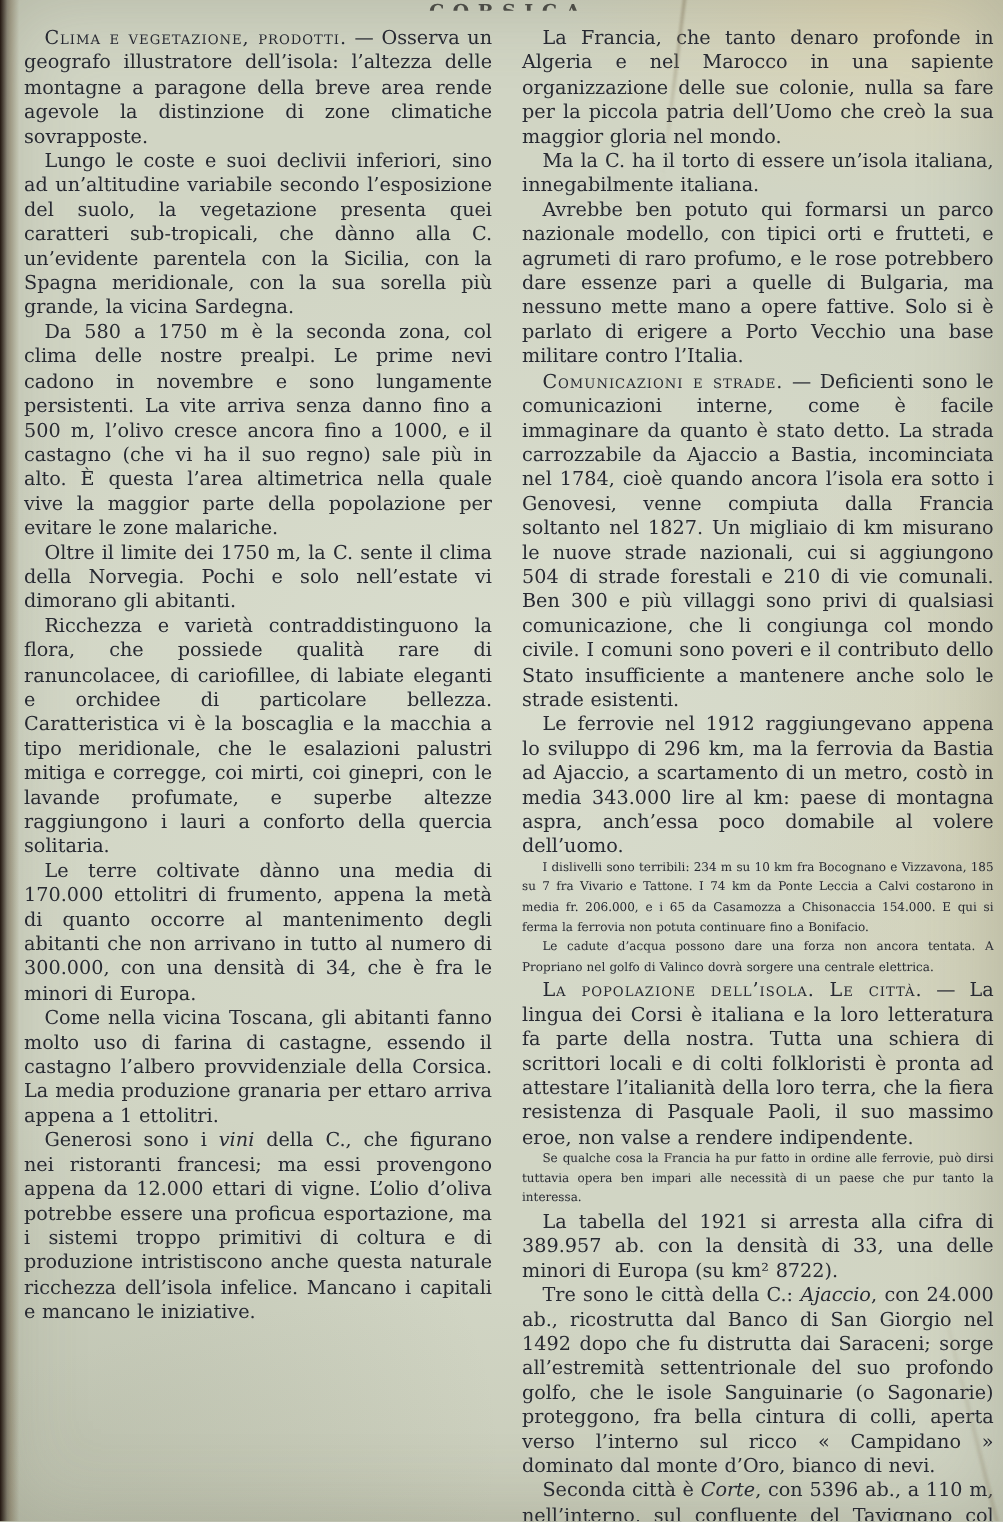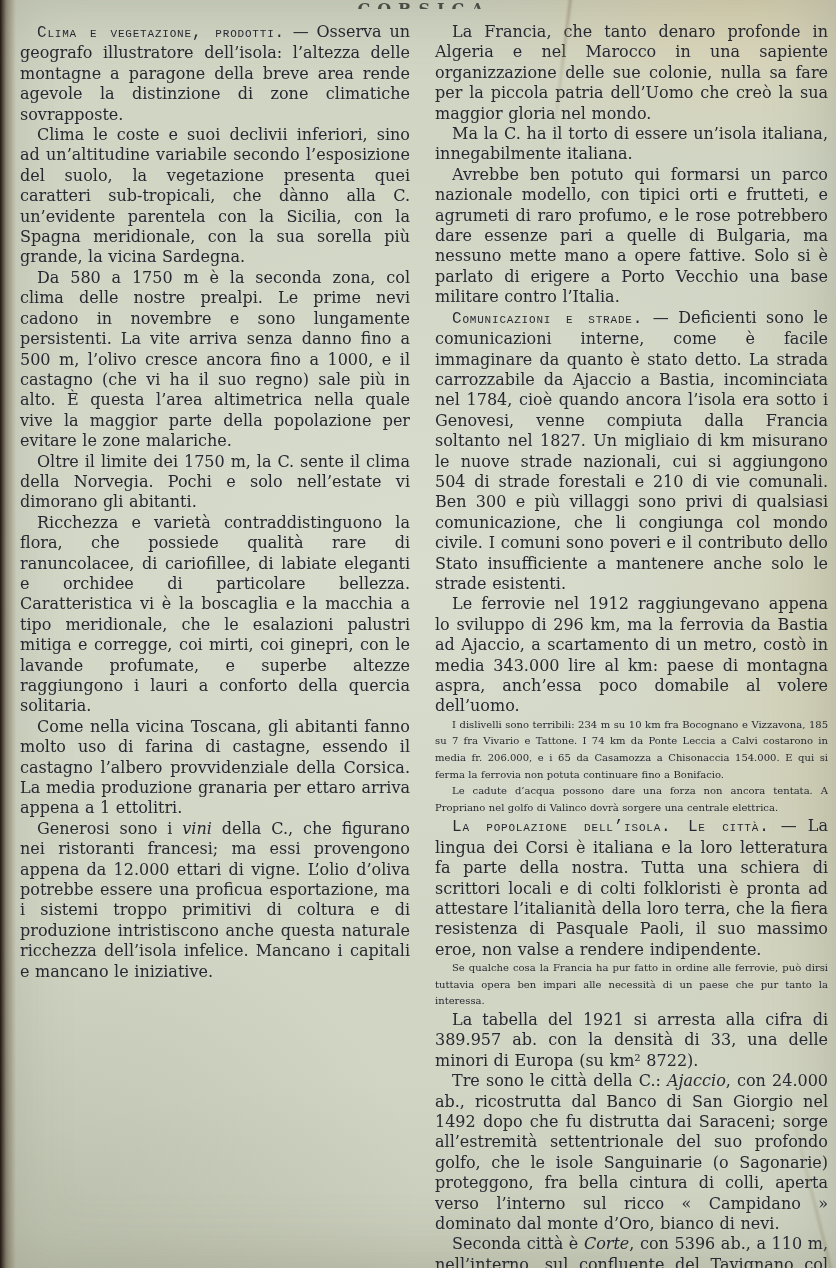--- a/index.html
+++ b/index.html
@@ -58,43 +58,44 @@
   .para{
     margin:0;text-indent:17px;text-align:justify;
     font-size:16px;line-height:20.4px;
     hyphens:auto;-webkit-hyphens:auto;
     word-spacing:0.5px;
   }
   .para.small{
     font-size:10px;line-height:16.6px;word-spacing:0.3px;
   }
   .run-head{
-    font-variant:small-caps;letter-spacing:0.8px;font-family:Liberation Mono, monospace;
+    font-variant:small-caps;letter-spacing:0.8px;
   }
   .para em{}
 </style>
 </head>
 <body>
 
 <div class="page">
   <div class="binding"></div>
   <div class="crease-top"></div>
   <div class="crease-bottom"></div>
 
   <div class="running-header">
     <span class="header-text">CORSICA</span>
   </div>
 
   <div class="columns">
     <div class="column column-left">
         <p class="para"><span class="run-head">Clima e vegetazione, prodotti.</span><span> — Osserva un geografo illustratore dell’isola: l’altezza delle montagne a paragone della breve area rende agevole la distinzione di zone climatiche sovrapposte.</span></p>
-        <p class="para"><span>Clima le coste e suoi declivii inferiori, sino ad un’altitudine variabile secondo l’esposizione del suolo, la vegetazione presenta quei caratteri sub-tropicali, che dànno alla C. un’evidente parentela con la Sicilia, con la Spagna meridionale, con la sua sorella più grande, la vicina Sardegna.</span></p>
+        <p class="para"><span>Lungo le coste e suoi declivii inferiori, sino ad un’altitudine variabile secondo l’esposizione del suolo, la vegetazione presenta quei caratteri sub-tropicali, che dànno alla C. un’evidente parentela con la Sicilia, con la Spagna meridionale, con la sua sorella più grande, la vicina Sardegna.</span></p>
         <p class="para"><span>Da 580 a 1750 m è la seconda zona, col clima delle nostre prealpi. Le prime nevi cadono in novembre e sono lungamente persistenti. La vite arriva senza danno fino a 500 m, l’olivo cresce ancora fino a 1000, e il castagno (che vi ha il suo regno) sale più in alto. È questa l’area altimetrica nella quale vive la maggior parte della popolazione per evitare le zone malariche.</span></p>
         <p class="para"><span>Oltre il limite dei 1750 m, la C. sente il clima della Norvegia. Pochi e solo nell’estate vi dimorano gli abitanti.</span></p>
         <p class="para"><span>Ricchezza e varietà contraddistinguono la flora, che possiede qualità rare di ranuncolacee, di cariofillee, di labiate eleganti e orchidee di particolare bellezza. Caratteristica vi è la boscaglia e la macchia a tipo meridionale, che le esalazioni palustri mitiga e corregge, coi mirti, coi ginepri, con le lavande profumate, e superbe altezze raggiungono i lauri a conforto della quercia solitaria.</span></p>
+        <p class="para"><span>Le terre coltivate dànno una media di 170.000 ettolitri di frumento, appena la metà di quanto occorre al mantenimento degli abitanti che non arrivano in tutto al numero di 300.000, con una densità di 34, che è fra le minori di Europa.</span></p>
         <p class="para"><span>Come nella vicina Toscana, gli abitanti fanno molto uso di farina di castagne, essendo il castagno l’albero provvidenziale della Corsica. La media produzione granaria per ettaro arriva appena a 1 ettolitri.</span></p>
         <p class="para"><span>Generosi sono i </span><em>vini</em><span> della C., che figurano nei ristoranti francesi; ma essi provengono appena da 12.000 ettari di vigne. L’olio d’oliva potrebbe essere una proficua esportazione, ma i sistemi troppo primitivi di coltura e di produzione intristiscono anche questa naturale ricchezza dell’isola infelice. Mancano i capitali e mancano le iniziative.</span></p>
       </div>
     <div class="column column-right">
         <p class="para"><span>La Francia, che tanto denaro profonde in Algeria e nel Marocco in una sapiente organizzazione delle sue colonie, nulla sa fare per la piccola patria dell’Uomo che creò la sua maggior gloria nel mondo.</span></p>
         <p class="para"><span>Ma la C. ha il torto di essere un’isola italiana, innegabilmente italiana.</span></p>
         <p class="para"><span>Avrebbe ben potuto qui formarsi un parco nazionale modello, con tipici orti e frutteti, e agrumeti di raro profumo, e le rose potrebbero dare essenze pari a quelle di Bulgaria, ma nessuno mette mano a opere fattive. Solo si è parlato di erigere a Porto Vecchio una base militare contro l’Italia.</span></p>
         <p class="para"><span class="run-head">Comunicazioni e strade.</span><span> — Deficienti sono le comunicazioni interne, come è facile immaginare da quanto è stato detto. La strada carrozzabile da Ajaccio a Bastia, incominciata nel 1784, cioè quando ancora l’isola era sotto i Genovesi, venne compiuta dalla Francia soltanto nel 1827. Un migliaio di km misurano le nuove strade nazionali, cui si aggiungono 504 di strade forestali e 210 di vie comunali. Ben 300 e più villaggi sono privi di qualsiasi comunicazione, che li congiunga col mondo civile. I comuni sono poveri e il contributo dello Stato insufficiente a mantenere anche solo le strade esistenti.</span></p>
         <p class="para"><span>Le ferrovie nel 1912 raggiungevano appena lo sviluppo di 296 km, ma la ferrovia da Bastia ad Ajaccio, a scartamento di un metro, costò in media 343.000 lire al km: paese di montagna aspra, anch’essa poco domabile al volere dell’uomo.</span></p>
         <p class="para small"><span>I dislivelli sono terribili: 234 m su 10 km fra Bocognano e Vizzavona, 185 su 7 fra Vivario e Tattone. I 74 km da Ponte Leccia a Calvi costarono in media fr. 206.000, e i 65 da Casamozza a Chisonaccia 154.000. E qui si ferma la ferrovia non potuta continuare fino a Bonifacio.</span></p>

